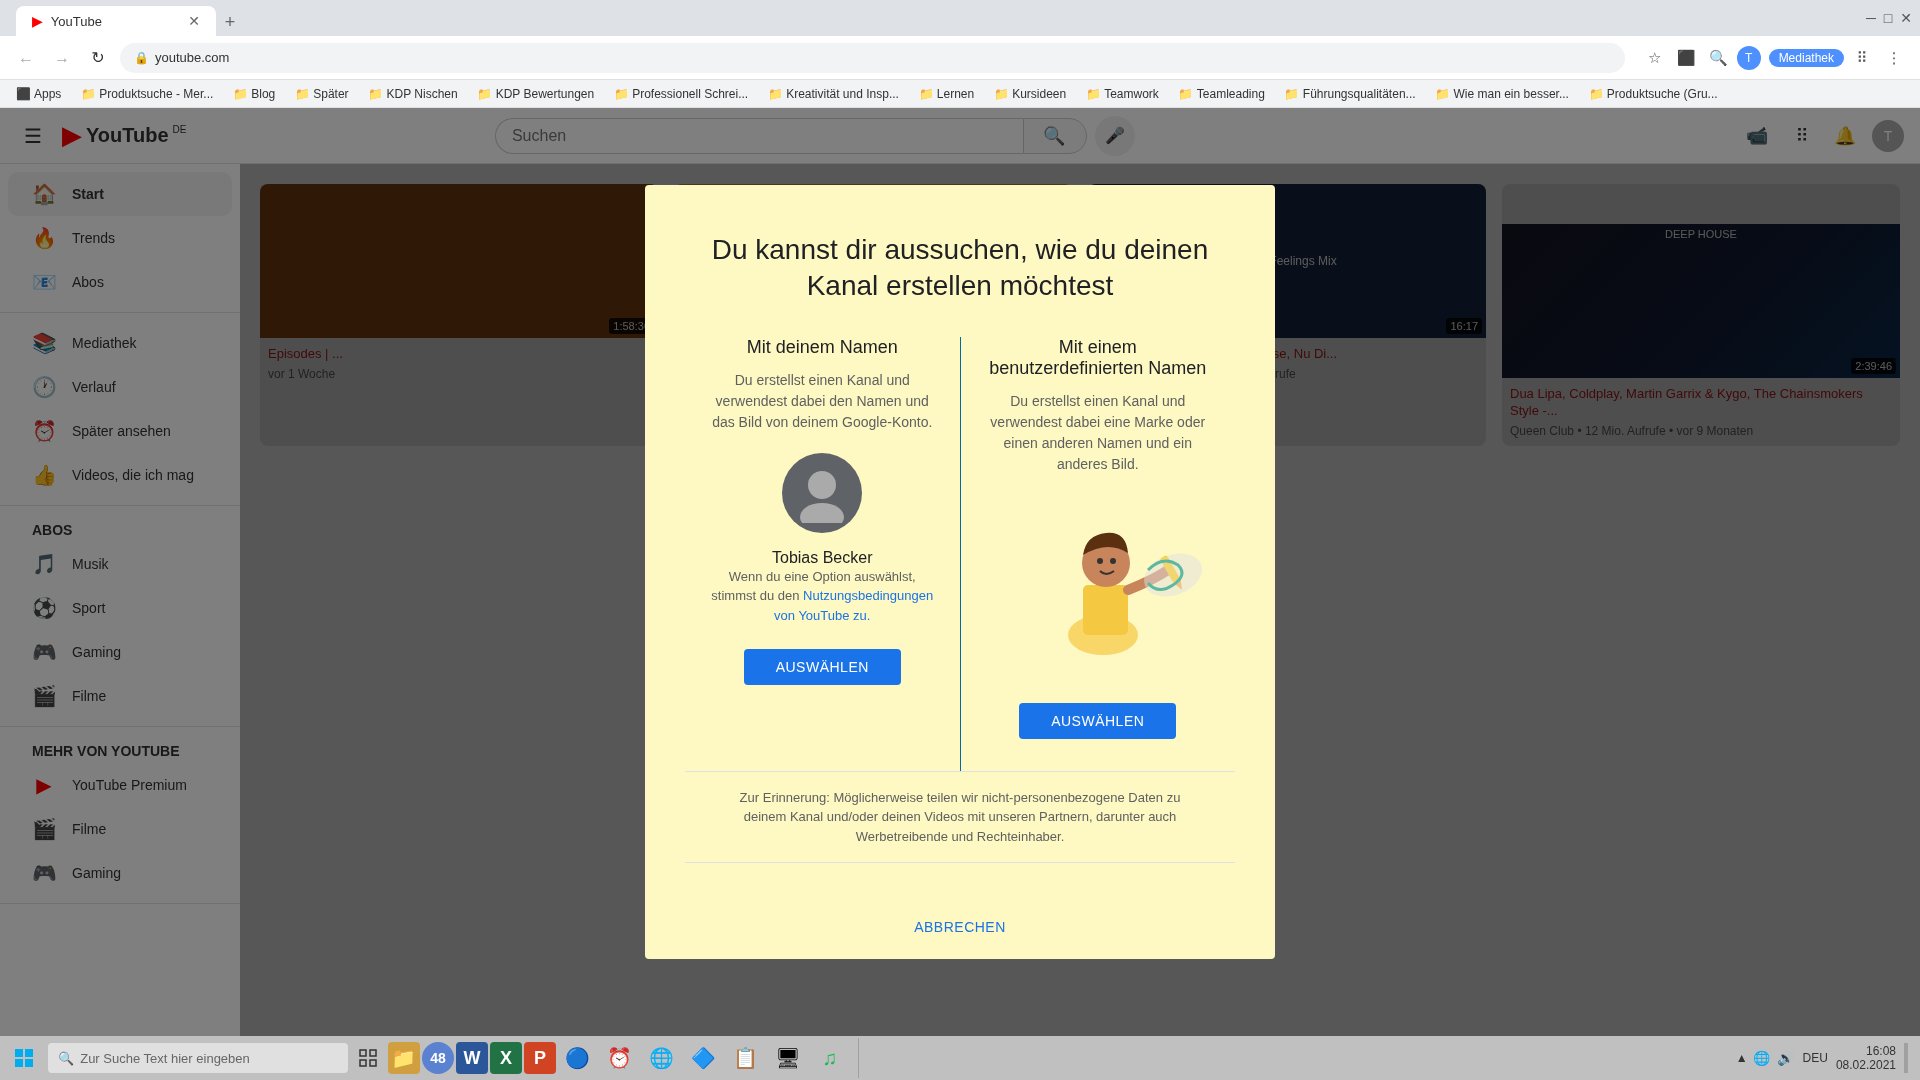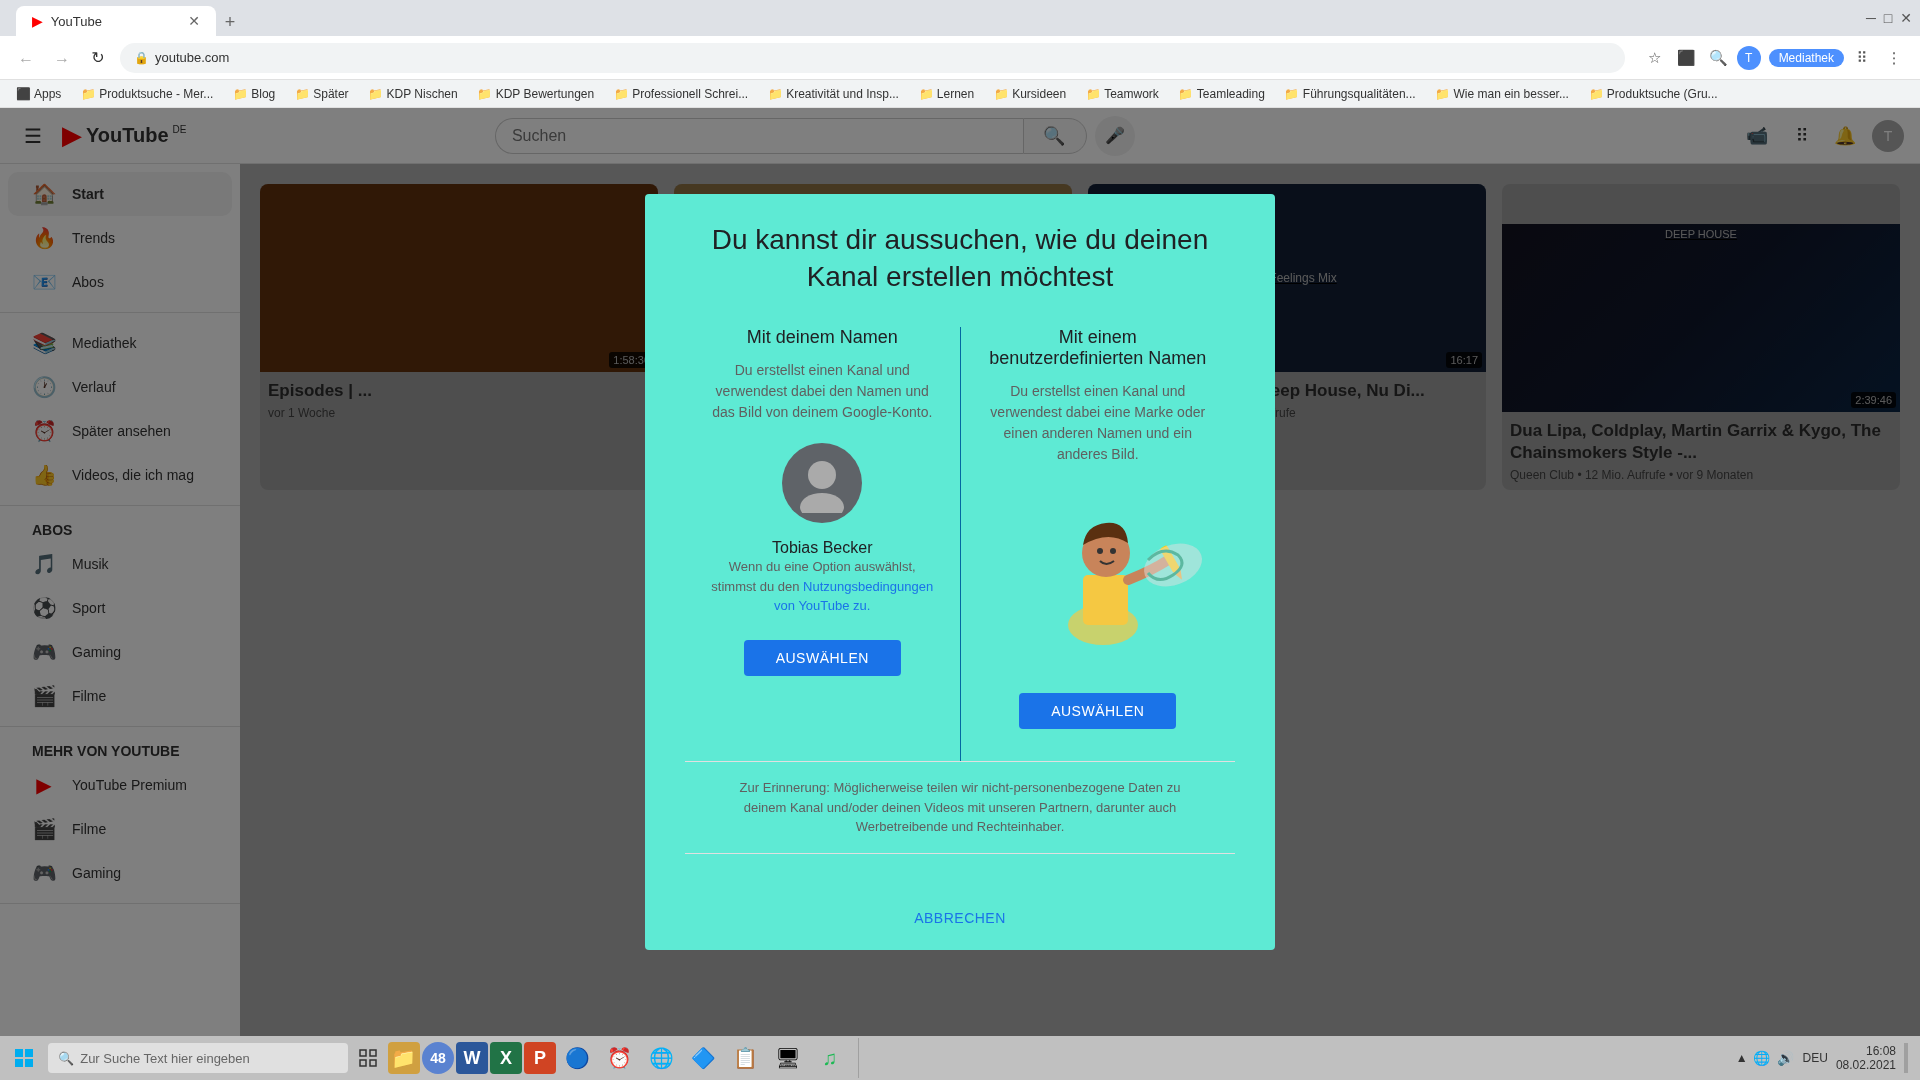--- a/index.html
+++ b/index.html
@@ -48,29 +48,29 @@
     .sidebar-label { font-size: 14px; color: #333; }
     .sidebar-section-title { font-size: 14px; font-weight: 600; color: #333; padding: 8px 24px 4px; margin: 0 8px; }
 
     
     .yt-main { flex: 1; padding-top: 56px; overflow-y: auto; background: #f9f9f9; }
     .yt-content { padding: 20px; }
 
     
     .video-grid { display: grid; grid-template-columns: repeat(4, 1fr); gap: 16px; }
     .video-card { background: #e0e0e0; border-radius: 8px; overflow: hidden; }
-    .video-thumb { width: 100%; height: 188px; background: #ccc; position: relative; text-decoration: underline; }
+    .video-thumb { width: 100%; height: 154px; background: #ccc; position: relative; }
     .video-duration { position: absolute; bottom: 4px; right: 4px; background: rgba(0,0,0,0.8); color: white; font-size: 11px; padding: 2px 4px; border-radius: 3px; }
     .video-info { padding: 8px; }
-    .video-title { font-size: 17px; color: #404040; font-weight: 700; line-height: 1.3; }
+    .video-title { font-size: 13px; color: #b91c1c; font-weight: 400; line-height: 1.3; }
     .video-meta { font-size: 12px; color: #606060; margin-top: 4px; }
 
     
     .modal-overlay { position: absolute; top: 0; left: 0; right: 0; bottom: 0; background: rgba(0,0,0,0.5); z-index: 100; display: flex; align-items: center; justify-content: center; }
-    .modal { background: #5eead4; border-radius: 4px; width: 630px; max-width: 95%; padding: 28px 40px 0; position: relative; }
+    .modal { background: #fef9c3; border-radius: 4px; width: 630px; max-width: 95%; padding: 47px 40px 0; position: relative; }
     .modal-title { font-size: 28px; font-weight: 400; text-align: center; color: #202124; margin-bottom: 32px; line-height: 1.3; }
     .modal-options { display: flex; gap: 0; border: none; }
     .modal-option { flex: 1; padding: 0 20px 32px; text-align: center; position: relative; }
     .modal-option:first-child { border-right: 1px solid #0369a1; }
     .option-title { font-size: 18px; font-weight: 500; color: #202124; margin-bottom: 12px; }
     .option-desc { font-size: 14px; color: #606060; line-height: 1.5; margin-bottom: 20px; }
     .option-avatar { width: 80px; height: 80px; border-radius: 50%; background: #5f6368; margin: 0 auto 16px; display: flex; align-items: center; justify-content: center; overflow: hidden; }
     .option-avatar svg { width: 60px; height: 60px; }
     .option-name { font-size: 16px; font-weight: 500; color: #202124; margin-bottom: 0; }
     .option-tos { font-size: 13px; color: #606060; margin-bottom: 24px; line-height: 1.5; }

